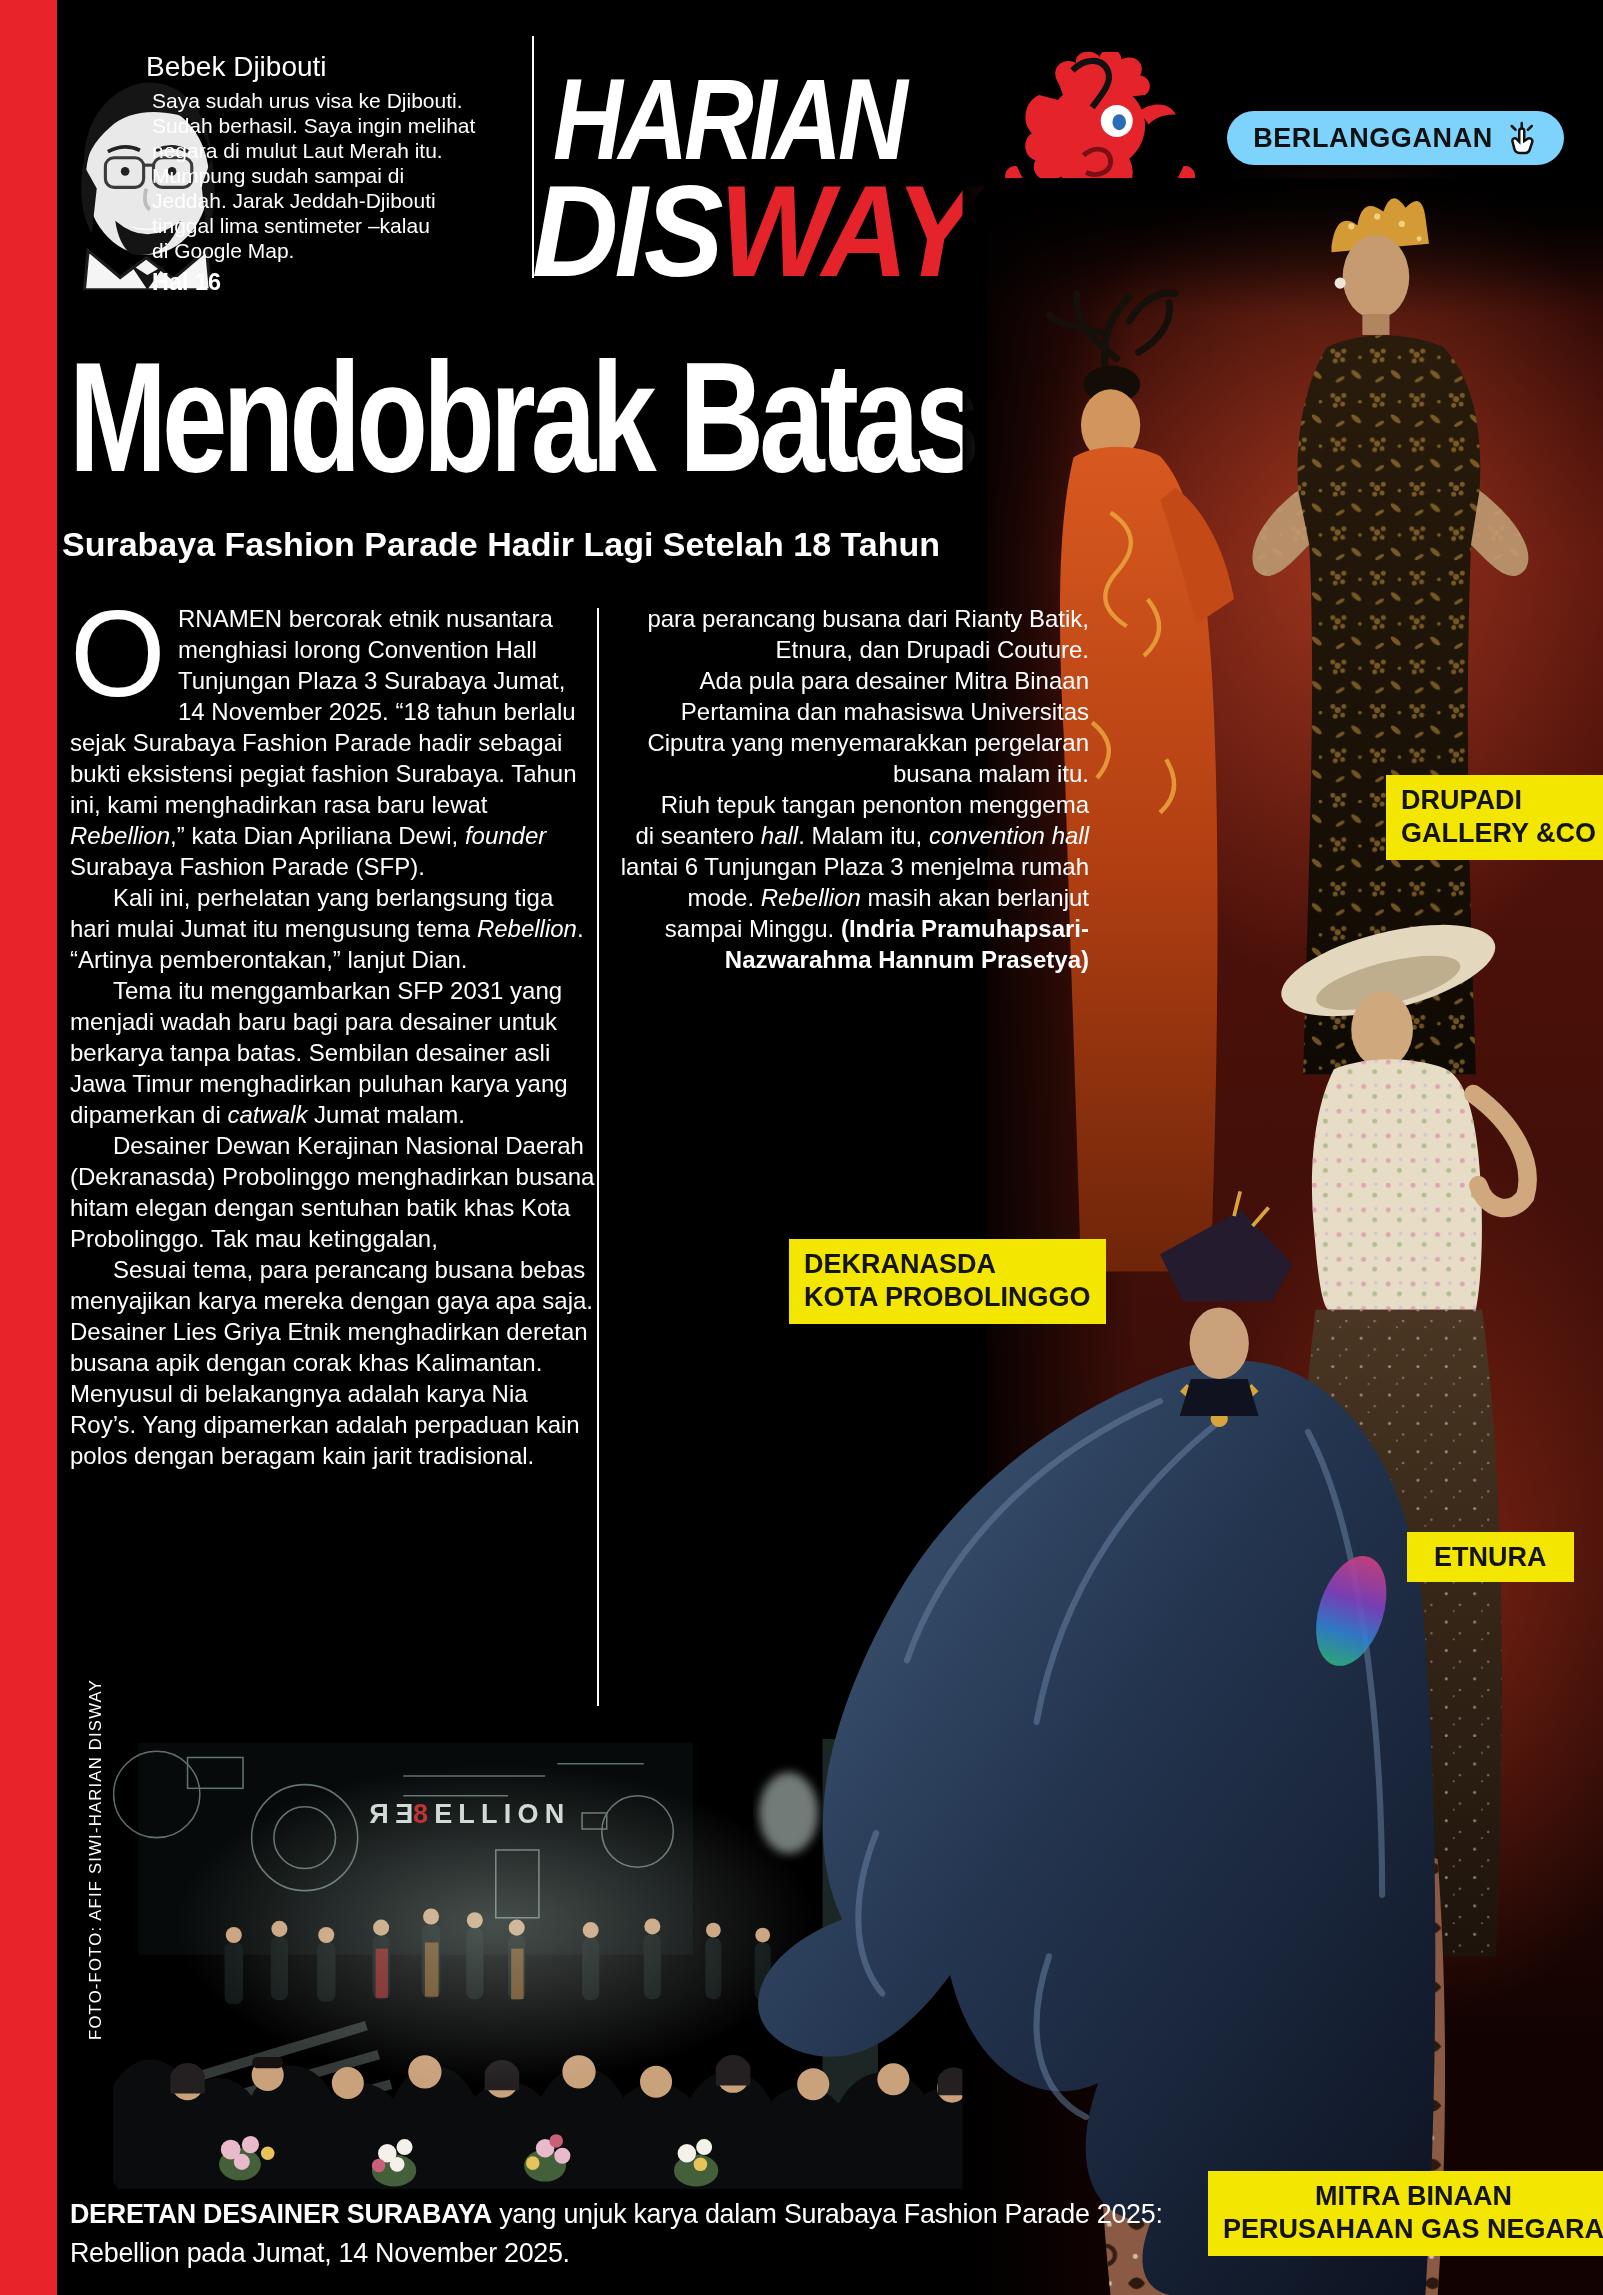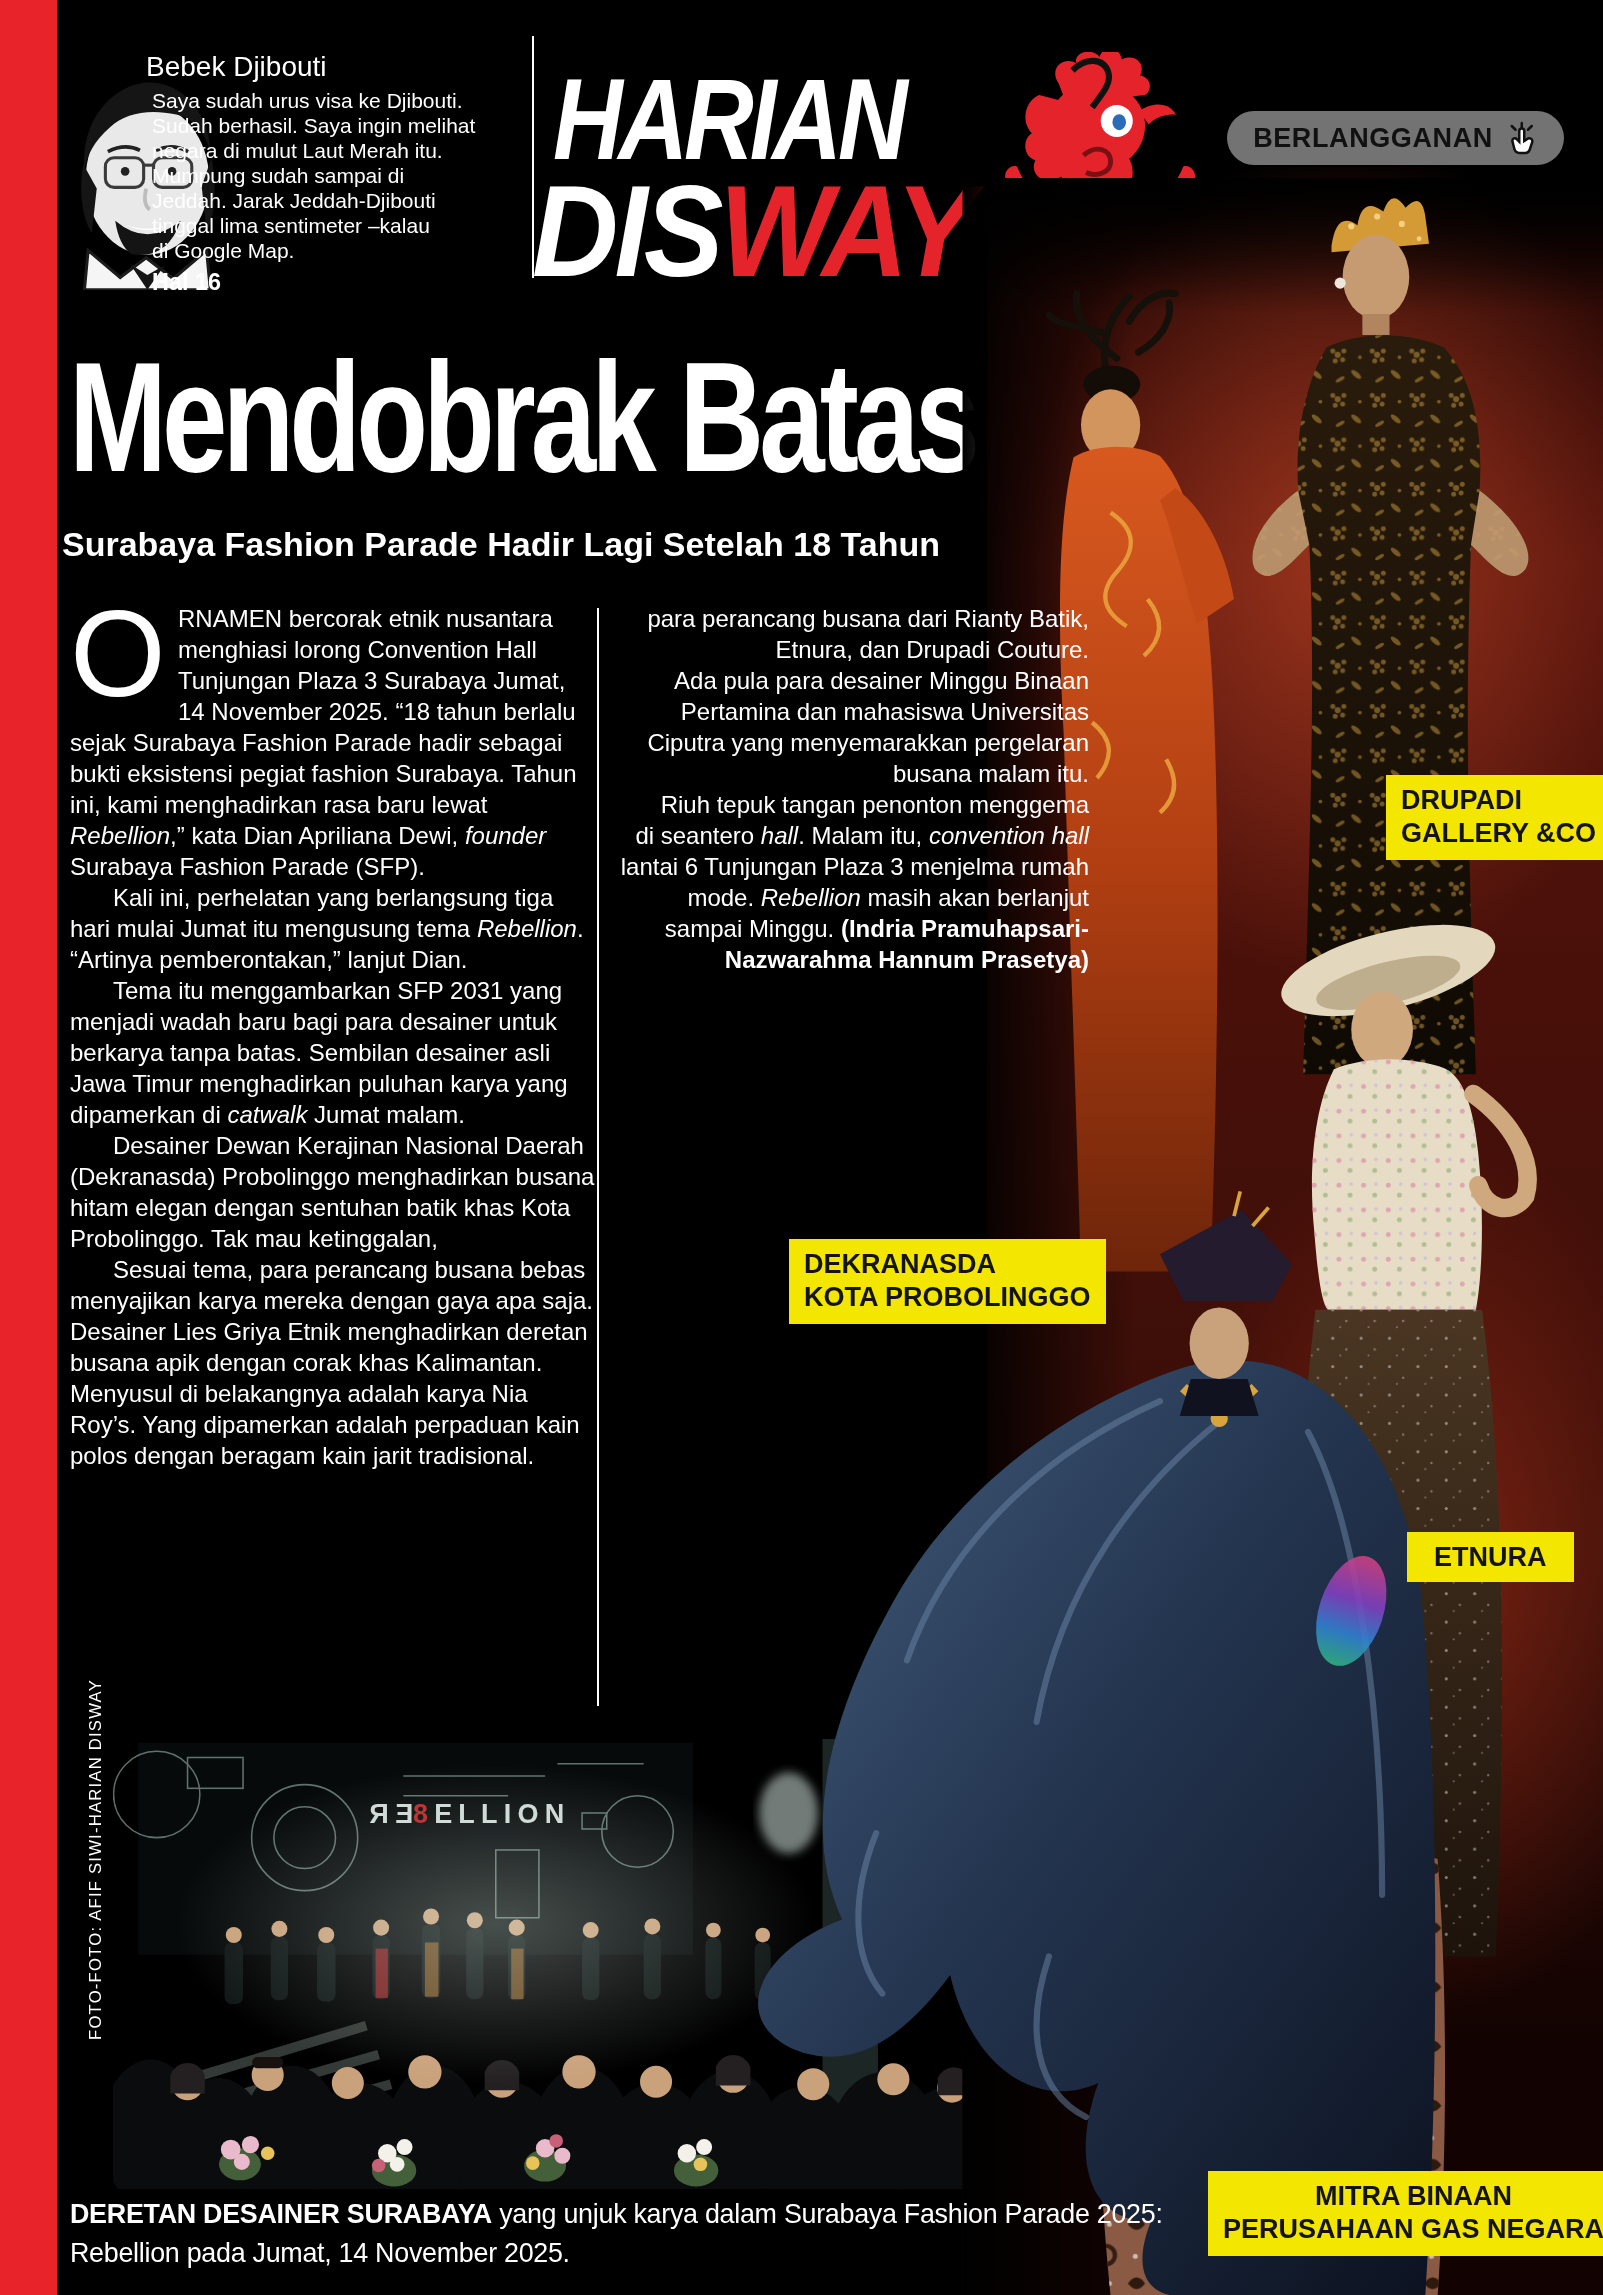--- a/index.html
+++ b/index.html
@@ -16,21 +16,21 @@
   .bebek-body div{white-space:nowrap;}
   .bebek-hal{left:152px;top:269px;font-size:23.4px;font-weight:bold;}
   .mast-divider{left:532px;top:36px;width:1.9px;height:242px;background:#fff;}
 
   .logo-harian{left:553px;top:53px;font-size:115px;font-weight:bold;font-style:italic;
      letter-spacing:-5px;transform:scaleX(.84);transform-origin:left top;white-space:nowrap;}
   .logo-disway{left:532px;top:156px;font-size:130px;font-weight:bold;font-style:italic;
      letter-spacing:-4.3px;transform:scaleX(.92);transform-origin:left top;white-space:nowrap;}
   .logo-red{color:#e4232b;}
 
-  .subscribe{left:1227px;top:111px;width:337px;height:54px;border-radius:28px;background:#737373;
+  .subscribe{left:1227px;top:111px;width:337px;height:54px;border-radius:28px;background:#7dd3fc;
      color:#111;display:flex;align-items:center;justify-content:center;gap:10px;
      font-size:27px;font-weight:bold;letter-spacing:0.6px;cursor:pointer;}
   .edition-date{left:1227px;top:186px;font-size:29px;font-weight:bold;white-space:nowrap;}
   .date-rule{left:1227px;top:231px;width:215px;height:1.9px;background:#fff;}
   .url-start{left:1227px;top:243px;font-size:29px;font-weight:bold;}
   .url-end{left:1424px;top:243px;font-size:29px;font-weight:bold;}
 
   
   .headline{left:69px;top:328px;font-size:147px;font-weight:bold;letter-spacing:-6.2px;
      transform:scale(.80,1.06);transform-origin:left top;white-space:nowrap;}
@@ -463,21 +463,21 @@
   <div class="abs col col1 z40">
     <div class="para noindent"><span class="dropcap">O</span><span><span>RNAMEN bercorak etnik nusantara menghiasi lorong Convention Hall Tunjungan Plaza 3 Surabaya Jumat, 14 November 2025. “18 tahun berlalu sejak Surabaya Fashion Parade hadir sebagai bukti eksistensi pegiat fashion Surabaya. Tahun ini, kami menghadirkan rasa baru lewat </span><span class="seg-i">Rebellion</span><span>,” kata Dian Apriliana Dewi, </span><span class="seg-i">founder</span><span> Surabaya Fashion Parade (SFP).</span></span></div>
     <div class="para"><span>Kali ini, perhelatan yang berlangsung tiga hari mulai Jumat itu mengusung tema </span><span class="seg-i">Rebellion</span><span>. “Artinya pemberontakan,” lanjut Dian.</span></div>
     <div class="para"><span>Tema itu menggambarkan SFP 2031 yang menjadi wadah baru bagi para desainer untuk berkarya tanpa batas. Sembilan desainer asli Jawa Timur menghadirkan puluhan karya yang dipamerkan di </span><span class="seg-i">catwalk</span><span> Jumat malam.</span></div>
     <div class="para"><span>Desainer Dewan Kerajinan Nasional Daerah (Dekranasda) Probolinggo menghadirkan busana hitam elegan dengan sentuhan batik khas Kota Probolinggo. Tak mau ketinggalan,</span></div>
     <div class="para"><span>Sesuai tema, para perancang busana bebas menyajikan karya mereka dengan gaya apa saja. Desainer Lies Griya Etnik menghadirkan deretan busana apik dengan corak khas Kalimantan. Menyusul di belakangnya adalah karya Nia Roy’s. Yang dipamerkan adalah perpaduan kain polos dengan beragam kain jarit tradisional.</span></div>
   </div>
   <div class="abs col-divider"></div>
   <div class="abs col col2 z40">
     <div class="para noindent"><span>para perancang busana dari Rianty Batik, Etnura, dan Drupadi Couture.</span></div>
-    <div class="para"><span>Ada pula para desainer Minggu Binaan Pertamina dan mahasiswa Universitas Ciputra yang menyemarakkan pergelaran busana malam itu.</span></div>
+    <div class="para"><span>Ada pula para desainer Mitra Binaan Pertamina dan mahasiswa Universitas Ciputra yang menyemarakkan pergelaran busana malam itu.</span></div>
     <div class="para"><span>Riuh tepuk tangan penonton menggema di seantero </span><span class="seg-i">hall</span><span>. Malam itu, </span><span class="seg-i">convention hall</span><span> lantai 6 Tunjungan Plaza 3 menjelma rumah mode. </span><span class="seg-i">Rebellion</span><span> masih akan berlanjut sampai Minggu. </span><span class="seg-b">(Indria Pramuhapsari-Nazwarahma Hannum Prasetya)</span></div>
   </div>
 
   <div class="abs plabel" id="label-drupadi">
     <div>DRUPADI</div>
     <div>GALLERY &amp;CO</div>
   </div>
   <div class="abs plabel" id="label-dekranasda">
     <div>DEKRANASDA</div>
     <div>KOTA PROBOLINGGO</div>

